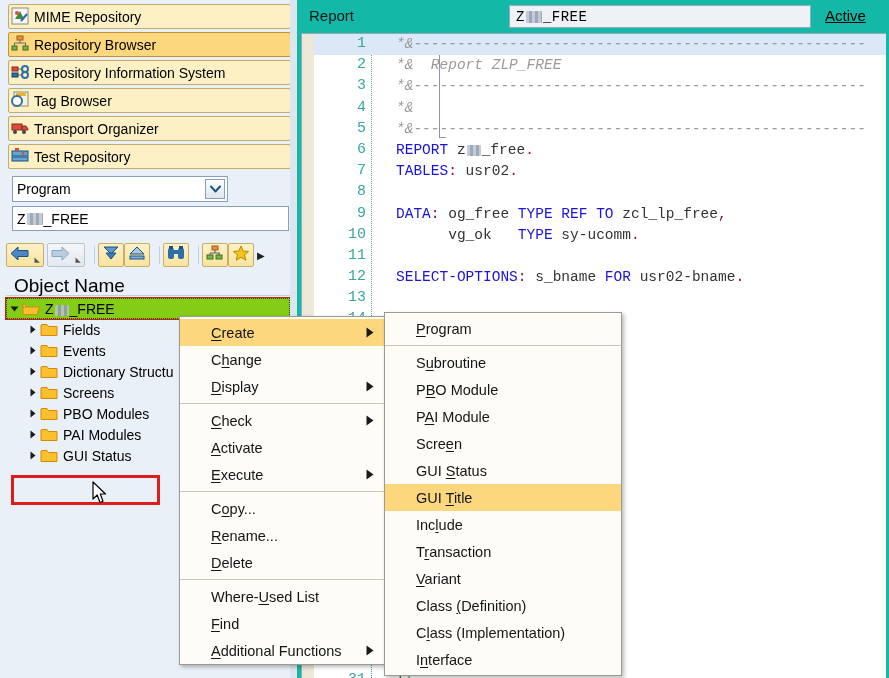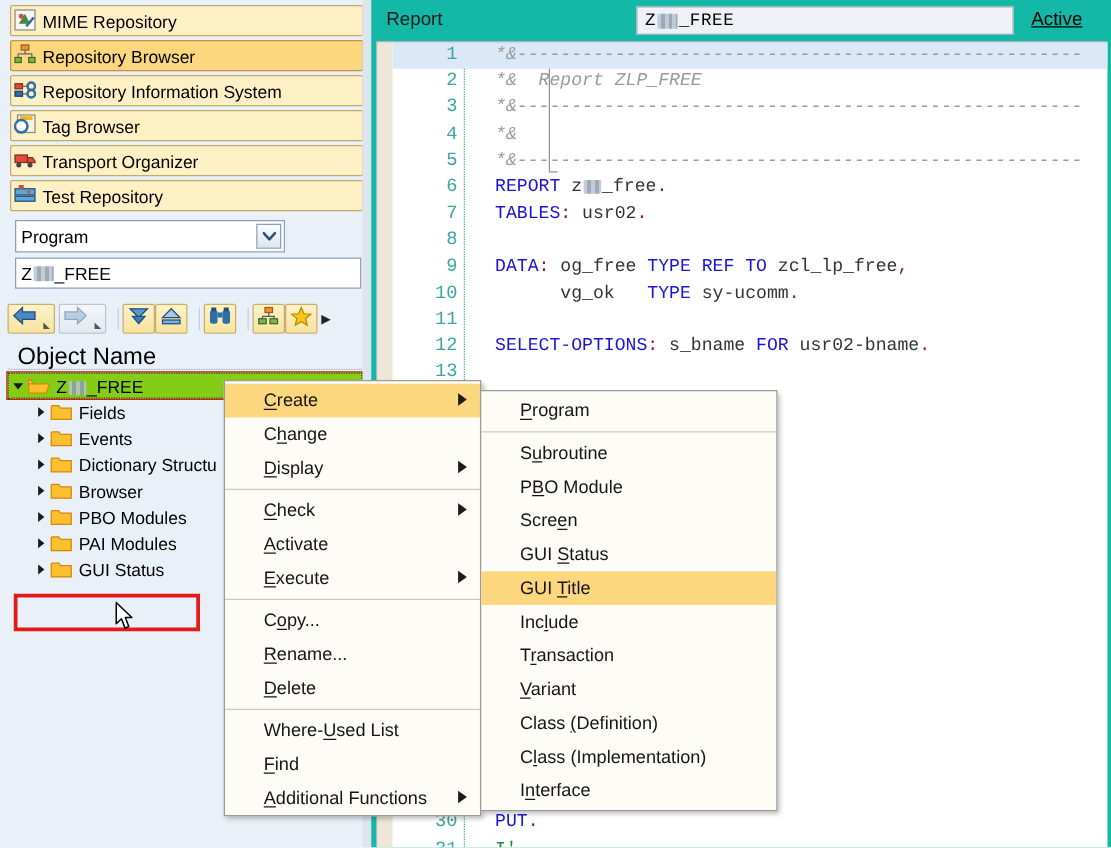--- a/index.html
+++ b/index.html
@@ -144,21 +144,21 @@
   .op { color: #333; }
 
   .fold-box { position: absolute; left: 62px; top: 4px; width: 11px; height: 11px;
     border: 1px solid #8b95a3; background: #fff;
     display:flex; align-items:center; justify-content:center; font-size:10px; line-height:9px; color:#333;}
   .fold-line { position:absolute; left: 67px; width: 1px; background: #8b95a3; }
   .fold-elbow { position:absolute; left: 67px; width: 7px; height:1px; background:#8b95a3; }
 
   
   #ctxmenu {
-    position: absolute; left: 179px; top: 304px; width: 206px;
+    position: absolute; left: 179px; top: 316px; width: 206px;
     background: #fdfcf7;
     border: 1px solid #9b9b94;
     box-shadow: 2px 2px 4px rgba(0,0,0,.28);
     z-index: 40; padding: 2px 0 0 0;
   }
   #submenu {
     position: absolute; left: 384px; top: 312px; width: 238px;
     background: #fdfcf7;
     border: 1px solid #9b9b94;
     box-shadow: 2px 2px 4px rgba(0,0,0,.28);
@@ -379,21 +379,21 @@
         </div>
         <div class="tree-row indent1">
           <span class="tw">
             <svg width="9" height="9" viewBox="0 0 9 9">
               <path d="M2.5 0.5 L7.5 4.5 L2.5 8.5 Z" fill="#1a1a1a"></path>
             </svg>
           </span>
           <span class="tree-ico"><svg width="18" height="15" viewBox="0 0 18 15">
               <path d="M1 3 L1 13.5 L17 13.5 L17 4.5 L8.5 4.5 L7 2.5 L1.8 2.5 Z" fill="#fcbf2e" stroke="#d2880a" stroke-width="1"></path>
             </svg></span>
-          <span>Browser</span>
+          <span>Screens</span>
         </div>
         <div class="tree-row indent1">
           <span class="tw">
             <svg width="9" height="9" viewBox="0 0 9 9">
               <path d="M2.5 0.5 L7.5 4.5 L2.5 8.5 Z" fill="#1a1a1a"></path>
             </svg>
           </span>
           <span class="tree-ico"><svg width="18" height="15" viewBox="0 0 18 15">
               <path d="M1 3 L1 13.5 L17 13.5 L17 4.5 L8.5 4.5 L7 2.5 L1.8 2.5 Z" fill="#fcbf2e" stroke="#d2880a" stroke-width="1"></path>
             </svg></span>
@@ -637,20 +637,23 @@
         <span><span><span class="u">P</span>rogram</span></span>
       </div>
       <div class="msep"></div>
       <div class="mi">
         <span><span>S<span class="u">u</span>broutine</span></span>
       </div>
       <div class="mi">
         <span><span>P<span class="u">B</span>O Module</span></span>
       </div>
       <div class="mi">
+        <span><span>P<span class="u">A</span>I Module</span></span>
+      </div>
+      <div class="mi">
         <span><span>Scre<span class="u">e</span>n</span></span>
       </div>
       <div class="mi">
         <span><span>GUI <span class="u">S</span>tatus</span></span>
       </div>
       <div class="mi sel">
         <span><span>GUI <span class="u">T</span>itle</span></span>
       </div>
       <div class="mi">
         <span><span>Inc<span class="u">l</span>ude</span></span>

